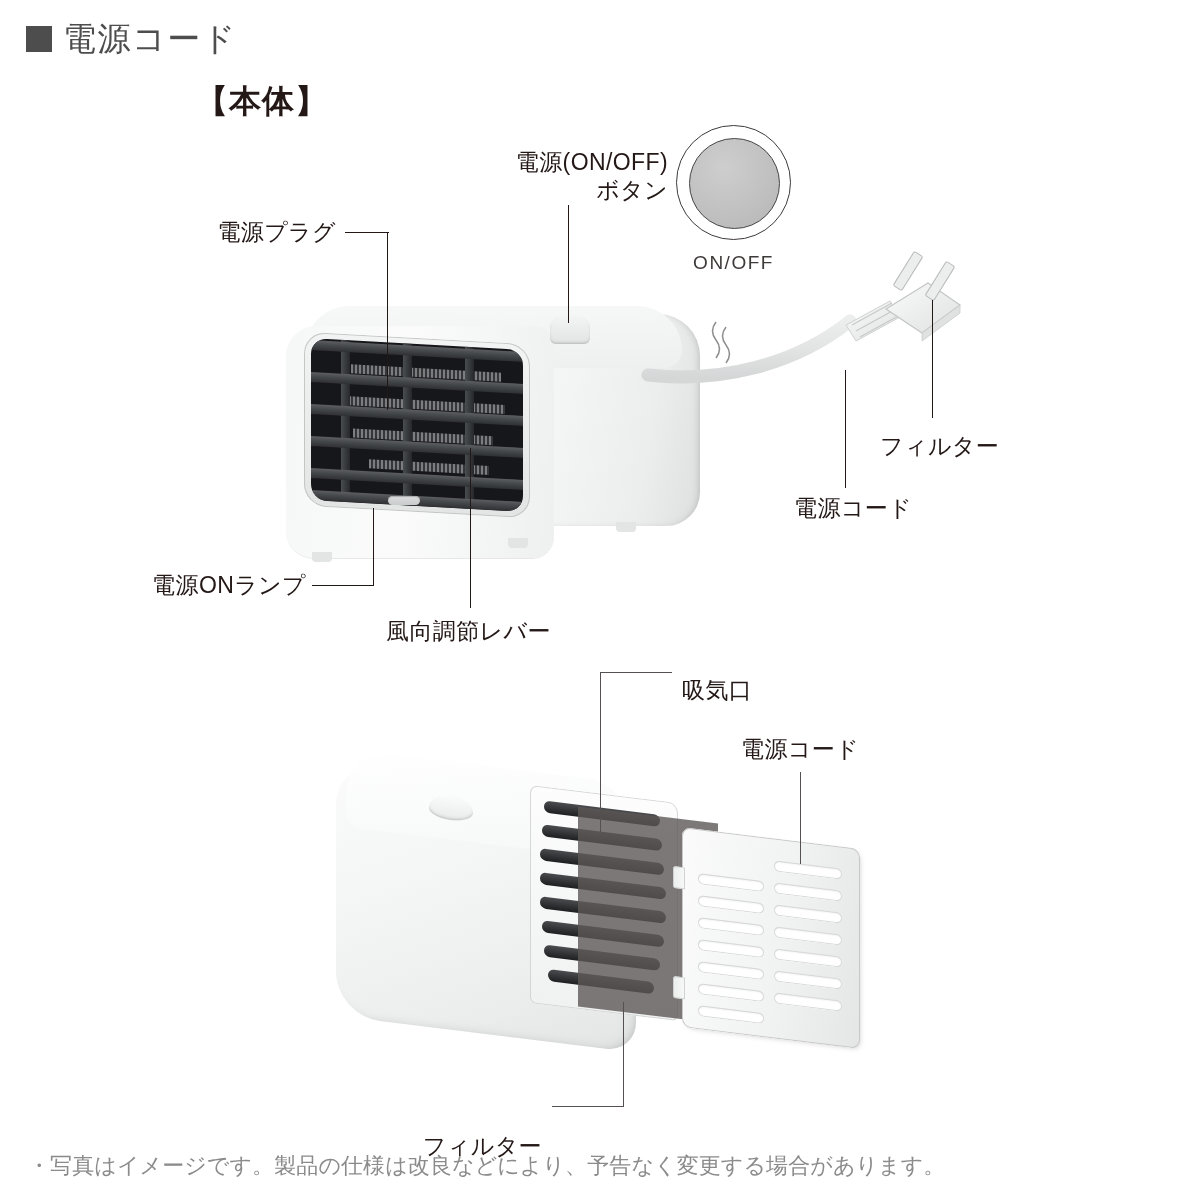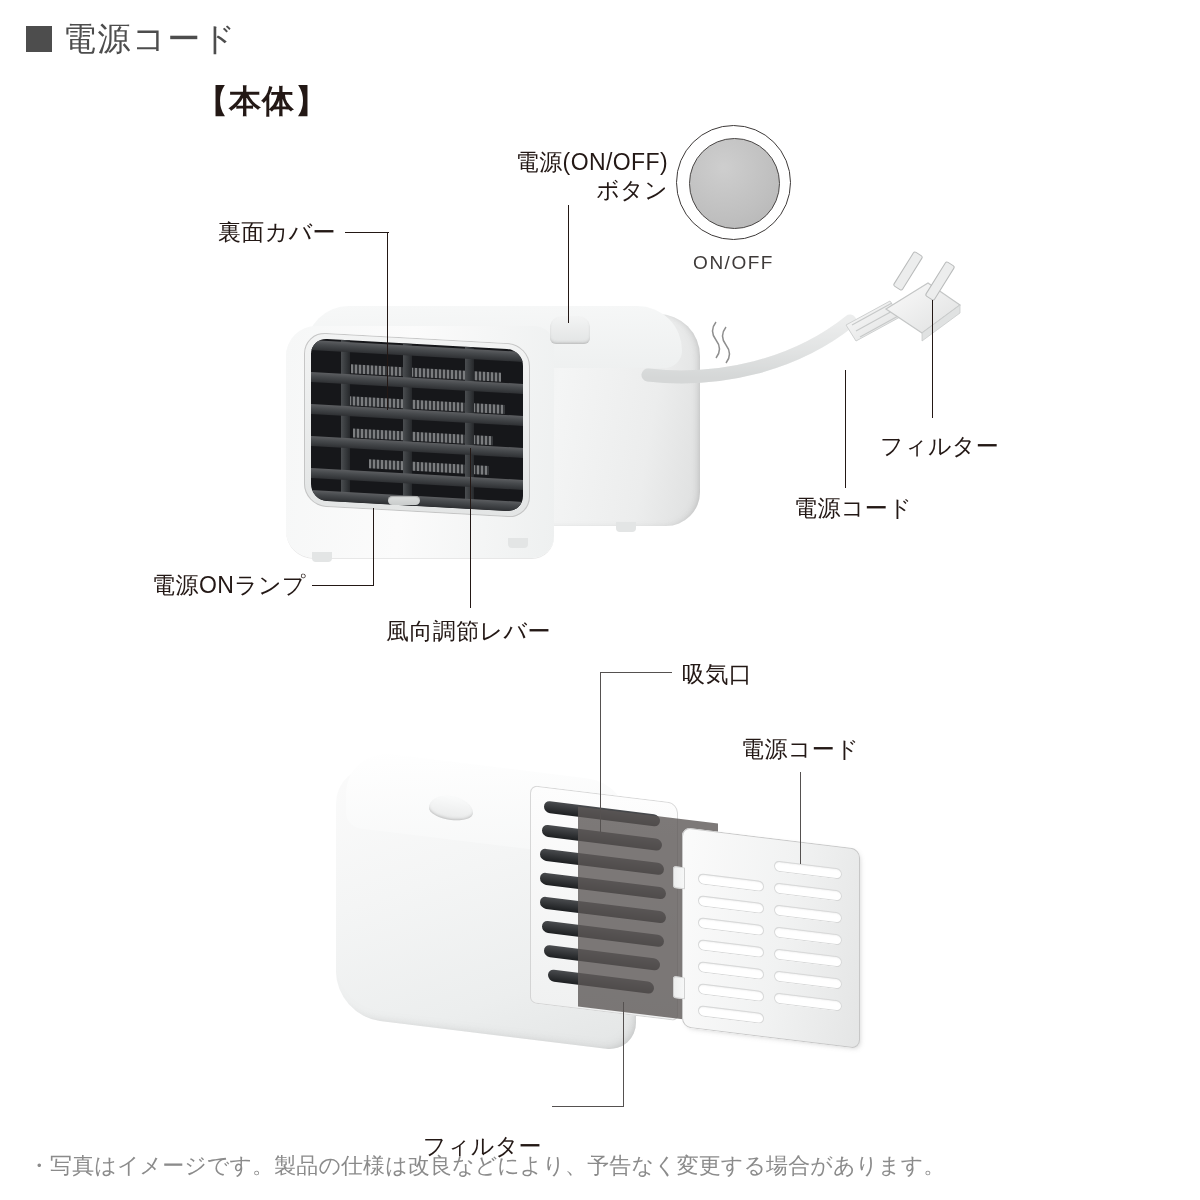--- a/index.html
+++ b/index.html
@@ -456,21 +456,21 @@
   <div class="leader h" style="left:312px; top:585px; width:62px;"></div>
   <div class="leader v" style="left:373px; top:508px; height:78px;"></div>
 
   <div class="leader v" style="left:470px; top:448px; height:160px;"></div>
 
   <div class="leader v" style="left:845px; top:370px; height:118px;"></div>
 
   <div class="leader v" style="left:932px; top:300px; height:118px;"></div>
 
   <div class="label right" style="left:196px; top:218px; width:140px;">
-    <span>裏面カバー</span>
+    <span>電源プラグ</span>
   </div>
 
   <div class="label center" style="left:468px; top:148px; width:200px;">
     <div>電源(ON/OFF)</div>
     <div>ボタン</div>
   </div>
 
   <div class="label right" style="left:120px; top:571px; width:186px;">
     <span>電源ONランプ</span>
   </div>
@@ -531,21 +531,21 @@
   </div>
 
   <div class="leader h leader-gray" style="left:600px; top:672px; width:72px;"></div>
   <div class="leader v leader-gray" style="left:600px; top:672px; height:160px;"></div>
 
   <div class="leader v leader-gray" style="left:800px; top:772px; height:92px;"></div>
 
   <div class="leader h leader-gray" style="left:552px; top:1106px; width:72px;"></div>
   <div class="leader v leader-gray" style="left:623px; top:1002px; height:105px;"></div>
 
-  <div class="label" style="left:682px; top:660px;">
+  <div class="label" style="left:682px; top:676px;">
     <span>吸気口</span>
   </div>
 
   <div class="label" style="left:741px; top:735px;">
     <span>電源コード</span>
   </div>
 
   <div class="label right" style="left:398px; top:1092px; width:144px;margin-top:40px;">
     <span>フィルター</span>
   </div>

